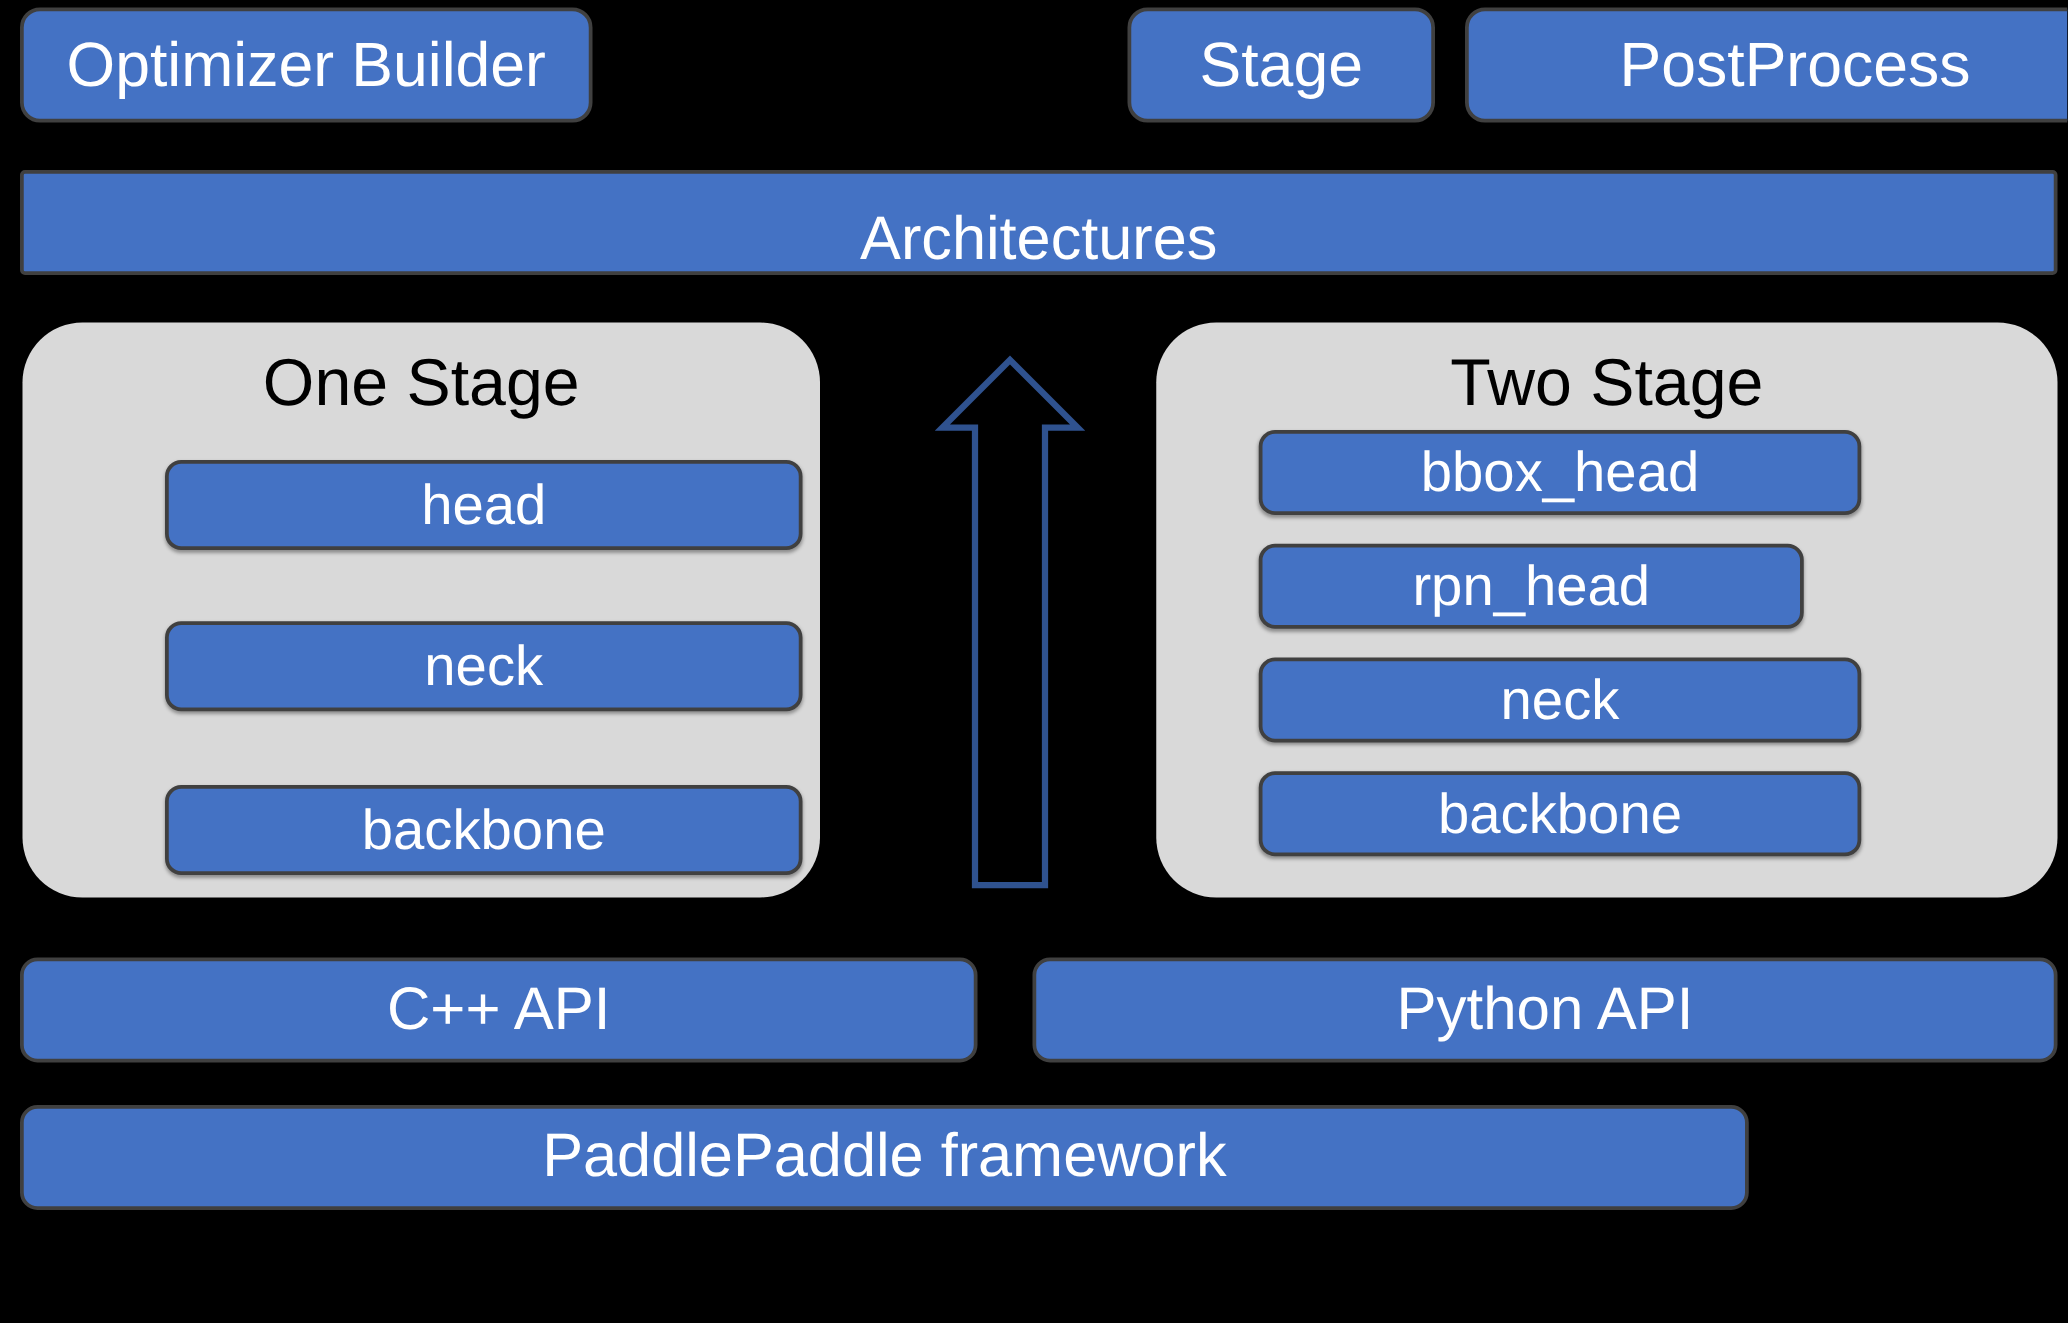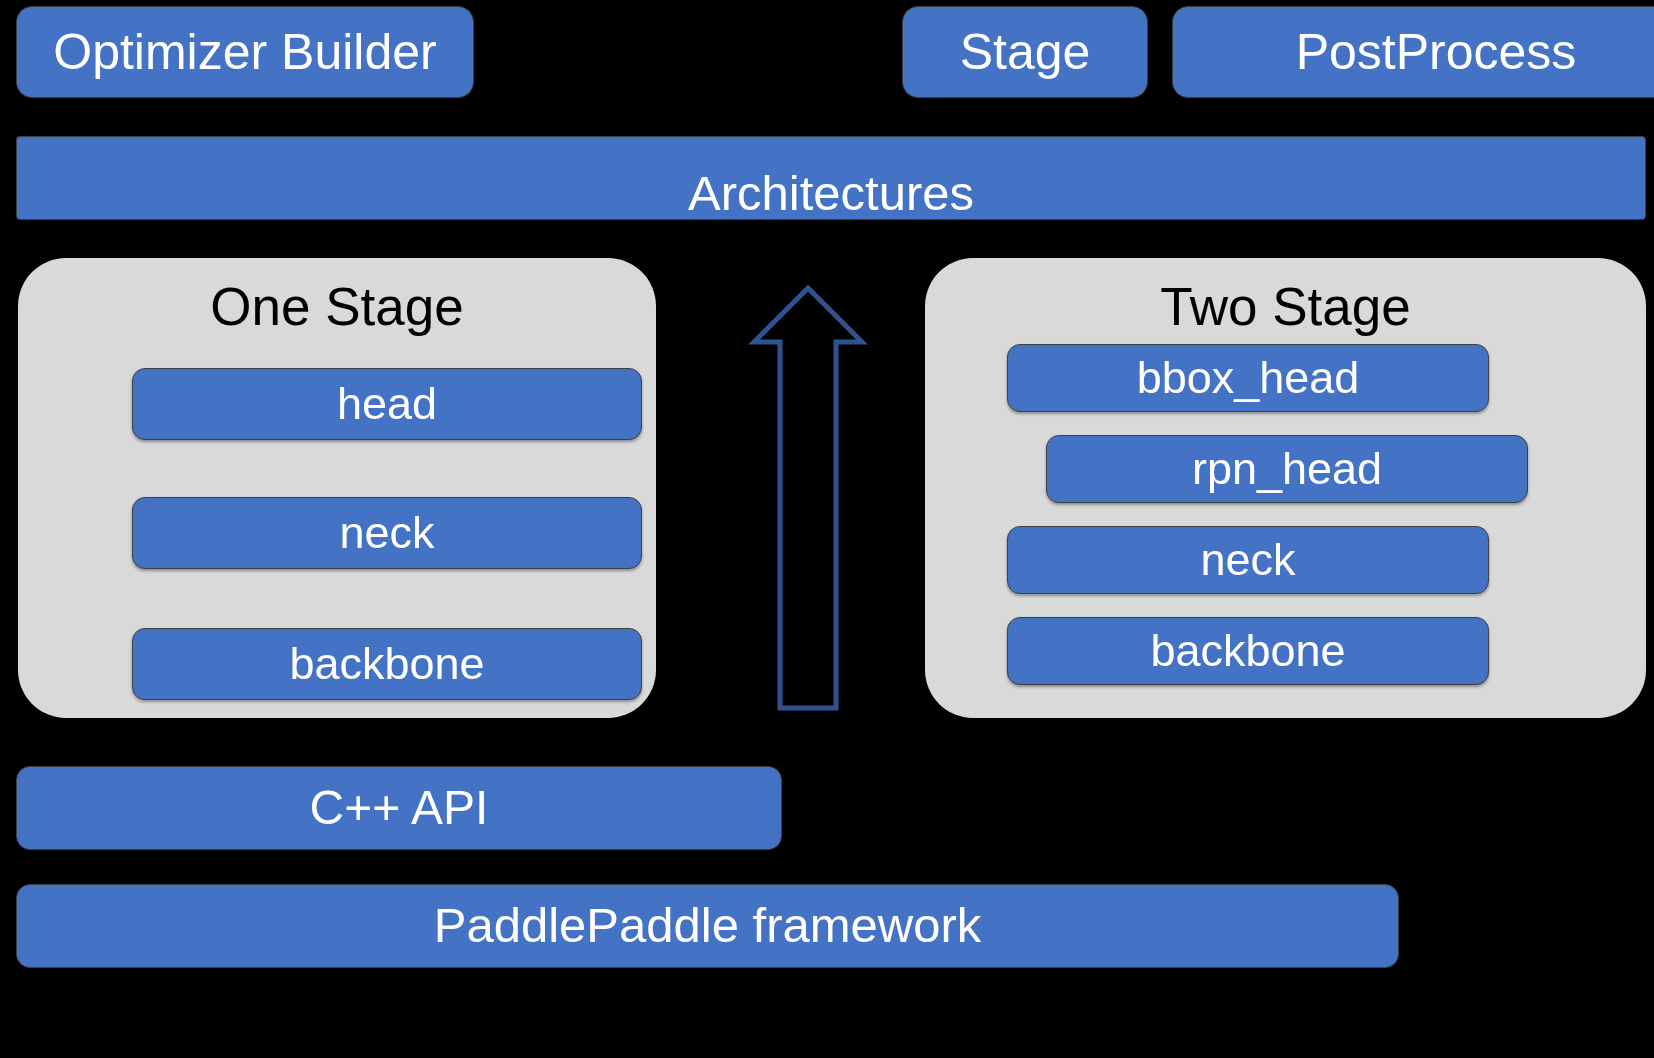--- a/index.html
+++ b/index.html
@@ -16,21 +16,21 @@
     width: 1654px;
     height: 1058px;
     background: #000000;
     overflow: hidden;
   }
 
   
   .blue-box {
     position: absolute;
     background: #4472C4;
-    border: 1px solid #404040;
+    border: 3px solid #404040;
     border-radius: 14px;
     color: #FFFFFF;
     display: flex;
     align-items: center;
     justify-content: center;
     text-align: center;
     box-sizing: border-box;
     line-height: 1.05;
     white-space: nowrap;
     box-shadow: 0 2px 3px rgba(0,0,0,0.35);
@@ -146,35 +146,38 @@
     <polygon points="60,6 114,60 88,60 88,426 32,426 32,60 6,60" fill="none" stroke="#2F528F" stroke-width="5" stroke-linejoin="miter"></polygon>
   </svg>
 
   <div class="stage-panel" style="left:925px; top:258px; width:721px; height:460px;">
     <div class="stage-title" style="top:22px;">Two Stage</div>
 
     <div class="blue-box module-box" style="left:82px; top:86px; width:482px; height:68px;">
       <span>bbox_head</span>
     </div>
 
-    <div class="blue-box module-box" style="left:82px; top:177px; width:482px; height:68px;margin-left:39px;">
+    <div class="blue-box module-box" style="left:82px; top:177px; width:436px; height:68px;">
       <span>rpn_head</span>
     </div>
 
     <div class="blue-box module-box" style="left:82px; top:268px; width:482px; height:68px;">
       <span>neck</span>
     </div>
 
     <div class="blue-box module-box" style="left:82px; top:359px; width:482px; height:68px;">
       <span>backbone</span>
     </div>
   </div>
 
   <div class="blue-box api-box" style="left:16px; top:766px; width:766px;">
     <span>C++ API</span>
   </div>
 
+  <div class="blue-box api-box" style="left:826px; top:766px; width:820px;">
+    <span>Python API</span>
+  </div>
 
   <div class="blue-box framework-box">
     <span>PaddlePaddle framework</span>
   </div>
 
 </div>
 
 </body></html>

